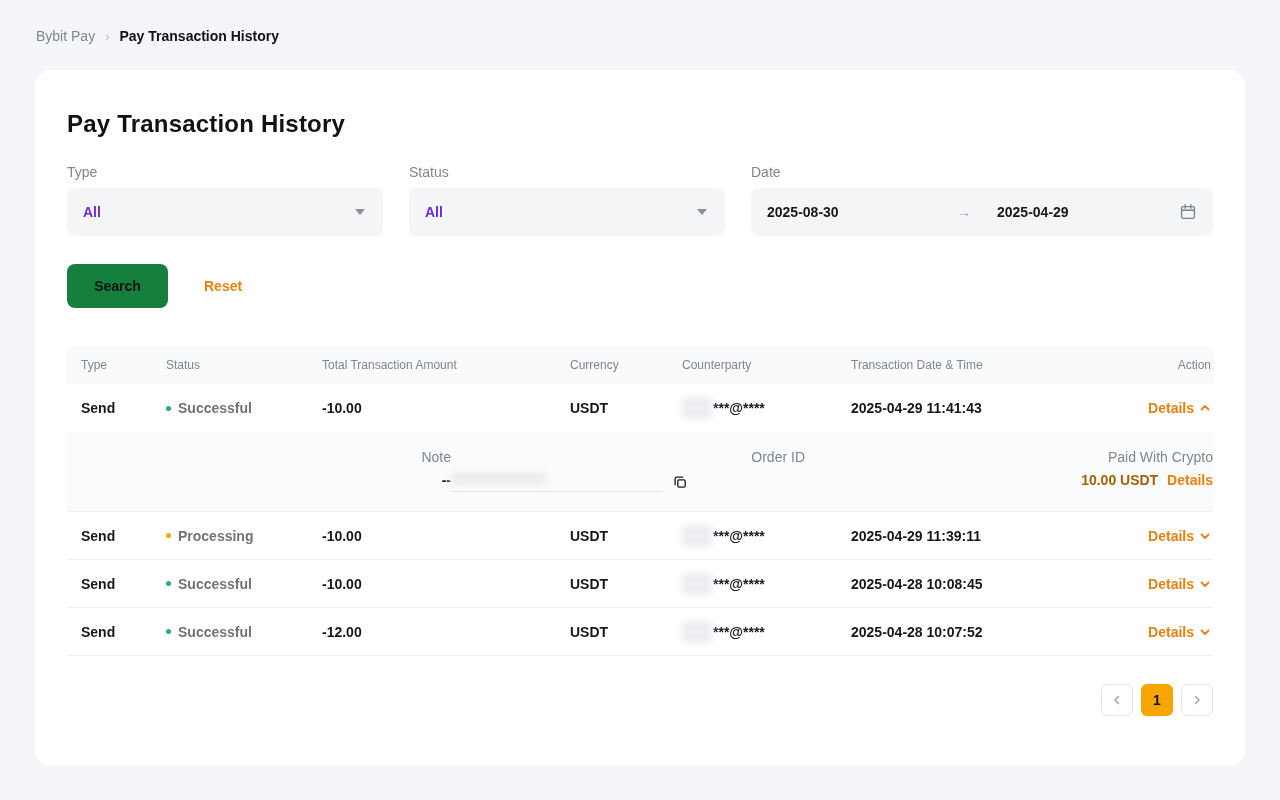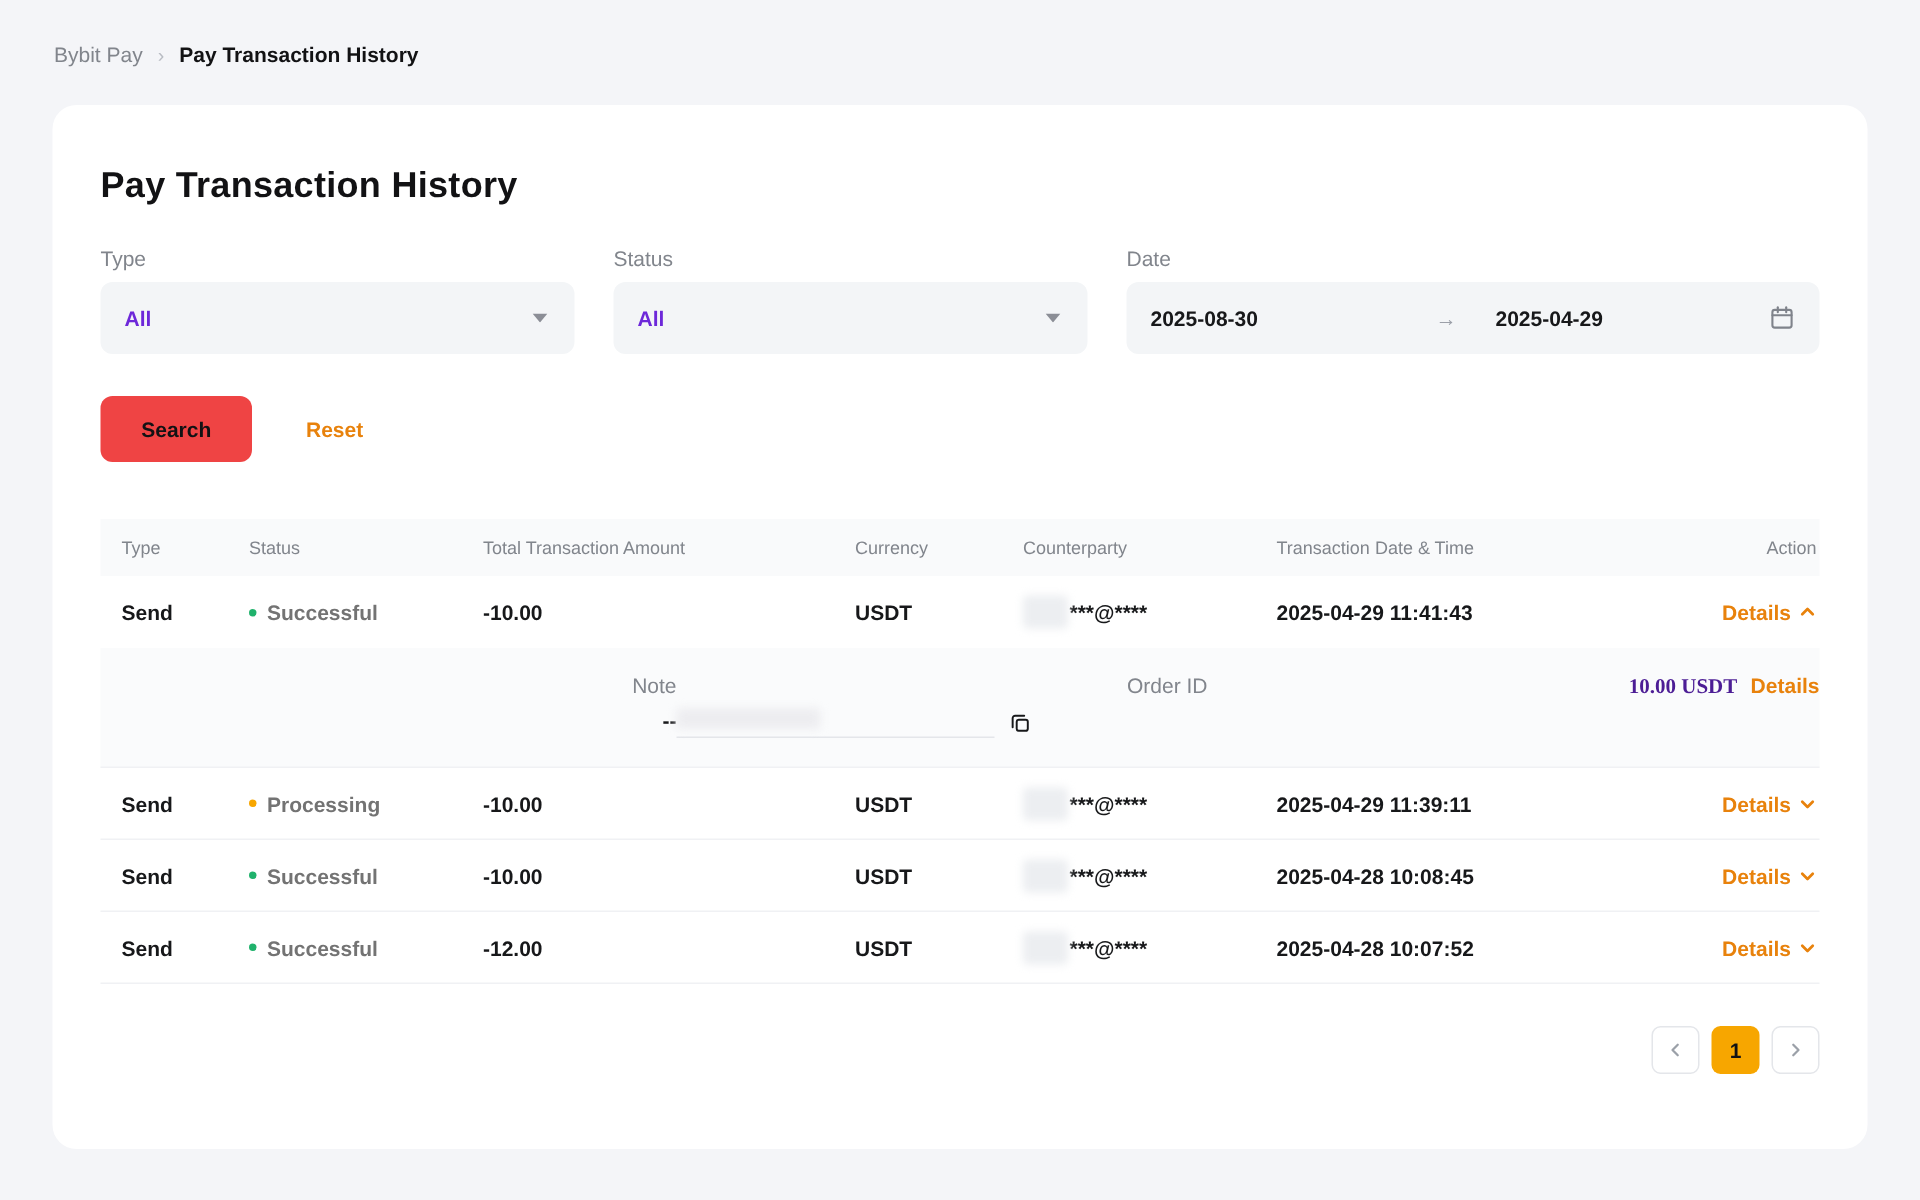--- a/index.html
+++ b/index.html
@@ -39,21 +39,21 @@
   .filter-date { flex: 1; }
   .date-box { padding: 0 16px; }
   .date-start, .date-end { font-size: 14px; font-weight: 600; color: #17181a; }
   .date-start { width: 190px; }
   .range-arrow { color: #9b9fa8; font-size: 14px; margin-right: 26px; }
   .date-end { flex: 1; }
 
   
   .actions { margin-top: 28px; display: flex; align-items: center; gap: 36px; }
   .search-btn {
-    width: 101px; height: 44px; background: #ef4444; border: none; border-radius: 8px;
+    width: 101px; height: 44px; background: #15803d; border: none; border-radius: 8px;
     font-family: inherit; font-size: 14px; font-weight: 700; color: #121214; cursor: pointer;
   }
   .reset-link { font-size: 14px; font-weight: 600; color: #e8820c; cursor: pointer; }
 
   
   .table { margin-top: 38px; }
   .grid { display: grid; grid-template-columns: 85px 156px 248px 112px 169px 249px 1fr; align-items: center; }
   .thead { height: 38px; background: #f9fafb; color: #81858c; font-size: 12px; font-weight: 400; }
   .cell { padding-left: 14px; }
   .cell-action { text-align: right; padding-right: 2px; }
@@ -81,21 +81,21 @@
   .d-label { font-size: 14px; color: #81858c; margin-bottom: 7px; }
   .d-note { width: 346px; }
   .d-note-value { font-size: 14px; font-weight: 600; color: #17181a; }
   .d-order { width: 354px; }
   .order-value-row { display: flex; align-items: center; }
   .order-underline { width: 212px; border-bottom: 1px solid #e4e6ea; padding-bottom: 5px; }
   .order-redact { display: block; width: 96px; height: 14px; background: #ededf0; border-radius: 3px; filter: blur(3px); }
   .copy-btn { margin-left: 9px; cursor: pointer; display: flex; align-items: center; color: #17181a; background: none; border: none; padding: 0; }
   .d-paid { flex: 1; }
   .paid-row { font-size: 14px; }
-  .paid-value { font-weight: 700; color: #4c1d95; font-family: Liberation Serif, serif; }
+  .paid-value { font-weight: 700; color: #a16207; }
   .paid-link { color: #e8820c; font-weight: 600; margin-left: 5px; cursor: pointer; }
 
   
   .pagination { display: flex; justify-content: flex-end; gap: 8px; margin-top: 28px; }
   .pg-btn {
     width: 32px; height: 32px; border: 1px solid #e4e6ea; border-radius: 6px; background: #fff;
     display: flex; align-items: center; justify-content: center; color: #9ba0a8; cursor: pointer;
   }
   .pg-active {
     border: none; background: #f7a600; color: #121214;
@@ -209,20 +209,21 @@
           </span>
           <button class="copy-btn">
             <svg width="16" height="16" viewBox="0 0 16 16" fill="none" stroke="currentColor" stroke-width="1.3" stroke-linecap="round" stroke-linejoin="round">
               <rect x="5.8" y="5.8" width="7.4" height="7.4" rx="1.4"></rect>
               <path d="M10.8 3.1 H4.8 A1.7 1.7 0 0 0 3.1 4.8 V10.8"></path>
             </svg>
           </button>
         </div>
       </div>
       <div class="d-paid">
+        <div class="d-label">Paid With Crypto</div>
         <div class="paid-row">
           <span class="paid-value">10.00 USDT</span>
           <span class="paid-link">Details</span>
         </div>
       </div>
     </div>
 
     <div class="grid trow">
       <div class="cell c-strong">Send</div>
       <div class="cell status-cell">

